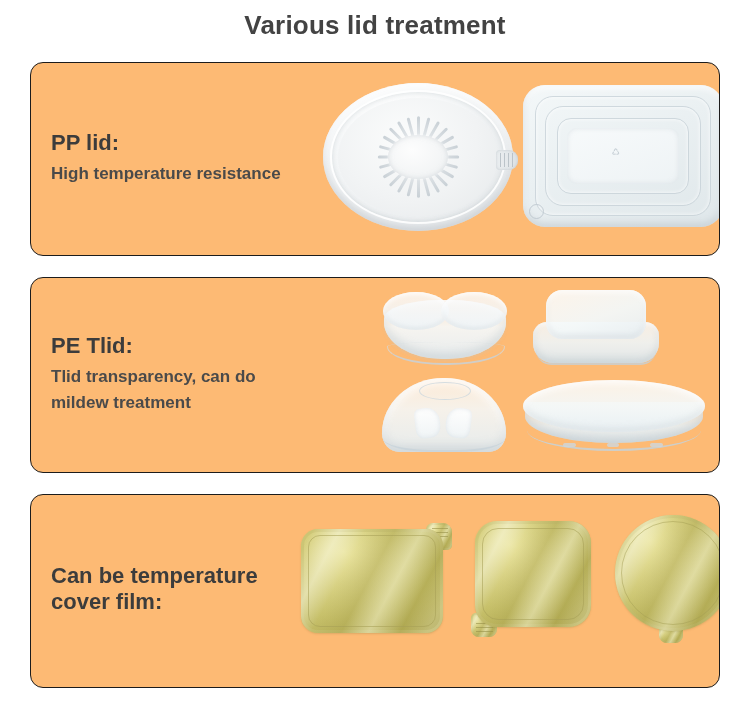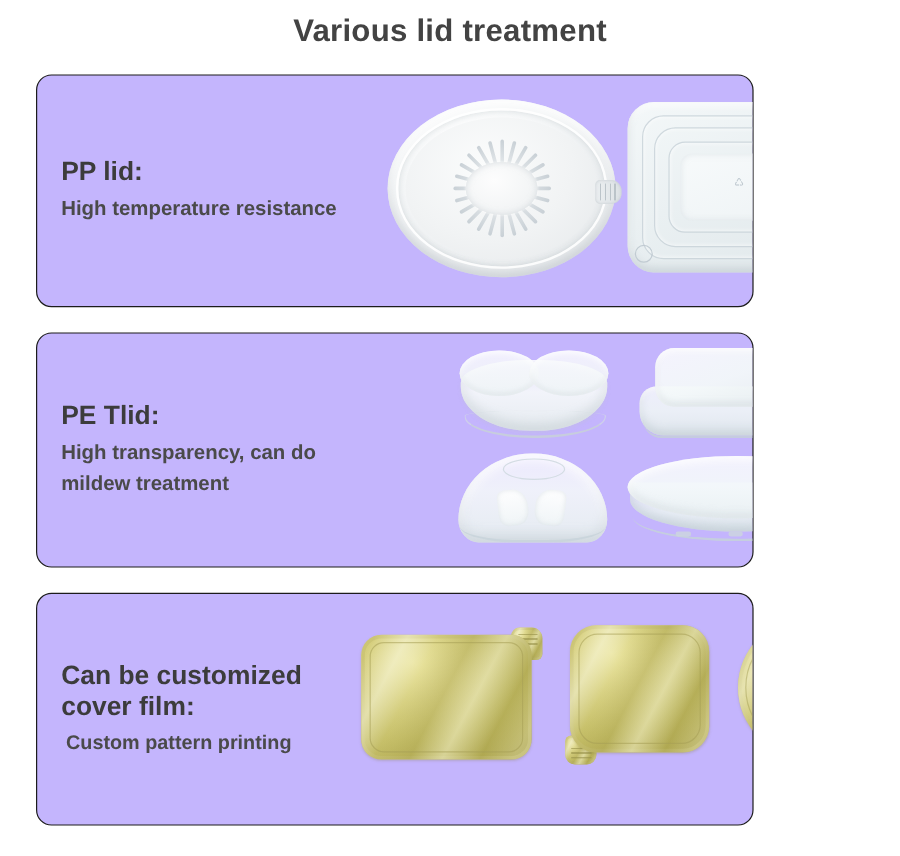--- a/index.html
+++ b/index.html
@@ -26,25 +26,25 @@
     font-size: 26px;
     font-weight: bold;
     color: #434343;
     letter-spacing: 0.2px;
   }
 
   
   .card {
     position: absolute;
     left: 30px;
-    width: 598px;
+    width: 690px;
     border: 1.5px solid #1c1c1c;
     border-radius: 13px;
     box-sizing: border-box;
-    background: #c4b5fd;
+    background: #fdba74;
     overflow: hidden;
     padding-left: 28px;
   }
   #card-pp  { top: 62px;  height: 194px; }
   #card-pe  { top: 277px; height: 196px; }
   #card-film{ top: 494px; height: 194px; }
 
   .card-text {
     position: absolute;
     left: 20px;
@@ -467,21 +467,21 @@
         <div class="rect-lid-notch"></div>
       </div>
     </div>
 
   </div>
 </section>
 
 <section class="card" id="card-pe">
   <div class="card-text">
     <h2 class="card-heading">PE Tlid:</h2>
-    <p class="card-sub">High transparency, can do
+    <p class="card-sub">Tlid transparency, can do
 mildew treatment</p>
   </div>
 
   <div class="card-images">
 
     <div class="piece" id="pe-heart">
       <div class="heart-shape">
         <div class="heart-body"></div>
         <div class="heart-lobe left"></div>
         <div class="heart-lobe right"></div>
@@ -513,23 +513,22 @@
       <span class="oval-tick" style="left:22%"></span>
       <span class="oval-tick" style="left:46%"></span>
       <span class="oval-tick" style="left:70%"></span>
     </div>
 
   </div>
 </section>
 
 <section class="card" id="card-film">
   <div class="card-text">
-    <h2 class="card-heading">Can be customized
+    <h2 class="card-heading">Can be temperature
 cover film:</h2>
-    <p class="card-sub">Custom pattern printing</p>
   </div>
 
   <div class="card-images">
 
     <div class="piece" id="foil-rect">
       <div class="foil-rect-tab foil-surface">
         <div class="foil-sheen"></div>
       </div>
       <div class="foil-rect-body foil-surface">
         <div class="foil-sheen"></div>

